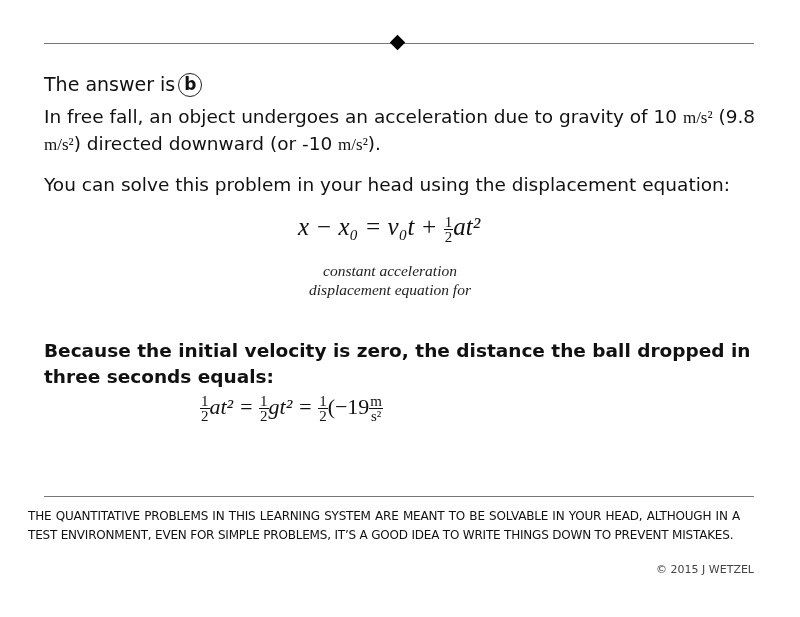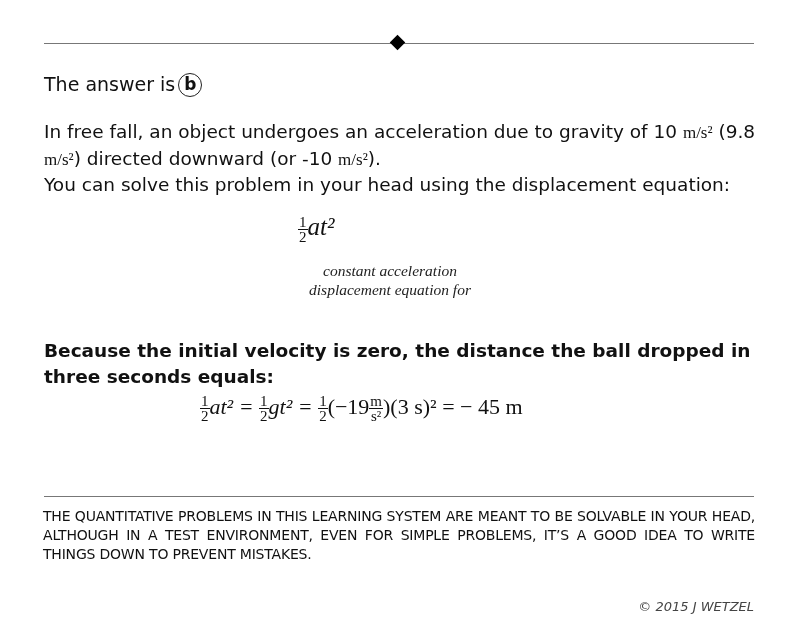--- a/index.html
+++ b/index.html
@@ -10,48 +10,48 @@
     .circle { display: inline-block; width: 22px; height: 22px; border: 1px solid #222; border-radius: 50%; text-align: center; line-height: 21px; font-weight: bold; font-size: 17px; margin-left: 3px; vertical-align: 1px; }
     .para { position: absolute; left: 44px; width: 715px; font-size: 18.5px; line-height: 26px; }
     .serif { font-family: "Liberation Serif", serif; font-size: 17px; }
     .eq1 { position: absolute; left: 298px; top: 213px; font-family: "Liberation Serif", serif; font-size: 25px; font-style: italic; }
     .frac { display: inline-block; vertical-align: middle; text-align: center; font-size: 15px; line-height: 14px; font-style: normal; }
     .frac span { display: block; }
     .frac .num { border-bottom: 1px solid #111; padding: 0 1px; }
     .caption { position: absolute; left: 270px; width: 240px; top: 261px; text-align: center; font-family: "Liberation Serif", serif; font-style: italic; font-size: 15.5px; line-height: 19px; color: #222; }
     .eq2 { position: absolute; left: 200px; top: 394px; font-family: "Liberation Serif", serif; font-size: 22px; }
     .rule-bot { position: absolute; left: 44px; top: 496px; width: 710px; height: 1px; background: #777; }
-    .note { position: absolute; left: 43px; top: 507px; width: 712px; font-family: "DejaVu Sans", sans-serif; font-size: 14px; line-height: 19px; text-align: justify; letter-spacing: -0.2px; }
-    .copy { position: absolute; right: 46px; top: 563px; font-size: 13px; font-style: italic; color: #444; margin-top: 36px; }
+    .note { position: absolute; left: 28px; top: 507px; width: 712px; font-family: "DejaVu Sans", sans-serif; font-size: 12px; line-height: 19px; text-align: justify; letter-spacing: -0.2px; }
+    .copy { position: absolute; right: 46px; top: 563px; font-size: 11px; color: #444; }
   </style>
 </head>
 <body>
 
 <div class="rule-top"></div>
 <div class="diamond"></div>
 
 <div class="answer">
   <span>The answer is</span><span class="circle">b</span>
 </div>
 
-<div class="para" style="top:104px;margin-top:15px;">
+<div class="para" style="top:104px;">
   <span>In free fall, an object undergoes an acceleration due to gravity of 10 </span><span class="serif">m/s²</span><span> (9.8 </span><span class="serif">m/s²</span><span>) directed downward (or -10 </span><span class="serif">m/s²</span><span>).</span>
 </div>
 
 <div class="para" style="top:172px;">You can solve this problem in your head using the displacement equation:</div>
 
 <div class="eq1">
-  <span class="frac"><span class="num">1</span><span>2</span></span><span>at²</span>
+  <span>x − x₀ = v₀t + </span><span class="frac"><span class="num">1</span><span>2</span></span><span>at²</span>
 </div>
 <div class="caption">
   <div>constant acceleration</div>
   <div>displacement equation for</div>
 </div>
 
 <div class="para" style="top:338px;font-weight:bold;">Because the initial velocity is zero, the distance the ball dropped in three seconds equals:</div>
 
 <div class="eq2">
-  <span class="frac"><span class="num">1</span><span>2</span></span><i>at²  =  </i><span class="frac"><span class="num">1</span><span>2</span></span><i>gt²  =  </i><span class="frac"><span class="num">1</span><span>2</span></span><span>(−19</span><span class="frac"><span class="num">m</span><span>s²</span></span><span>)(3 s)²  =  − 45 m</span>
+  <span class="frac"><span class="num">1</span><span>2</span></span><i>at²  =  </i><span class="frac"><span class="num">1</span><span>2</span></span><i>gt²  =  </i><span class="frac"><span class="num">1</span><span>2</span></span><span>(−19</span><span class="frac"><span class="num">m</span><span>s²</span></span>
 </div>
 
 <div class="rule-bot"></div>
 <div class="note">THE QUANTITATIVE PROBLEMS IN THIS LEARNING SYSTEM ARE MEANT TO BE SOLVABLE IN YOUR HEAD, ALTHOUGH IN A TEST ENVIRONMENT, EVEN FOR SIMPLE PROBLEMS, IT’S A GOOD IDEA TO WRITE THINGS DOWN TO PREVENT MISTAKES.</div>
 <div class="copy">© 2015 J WETZEL</div>
 
 </body></html>

